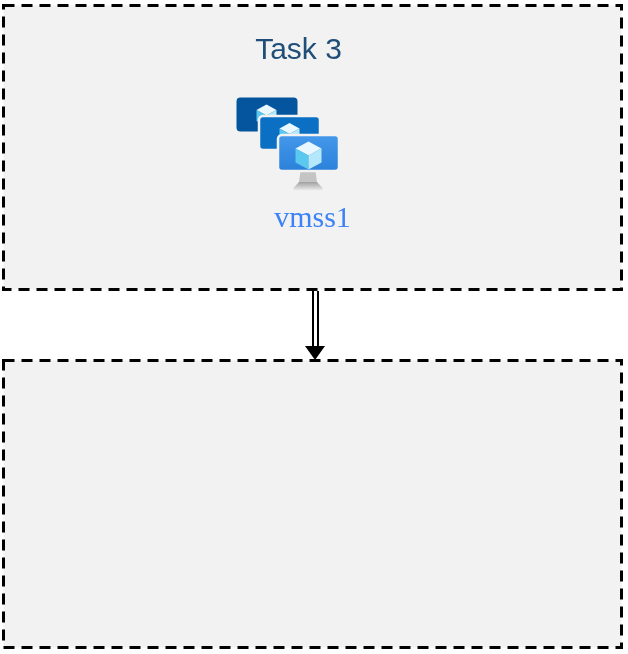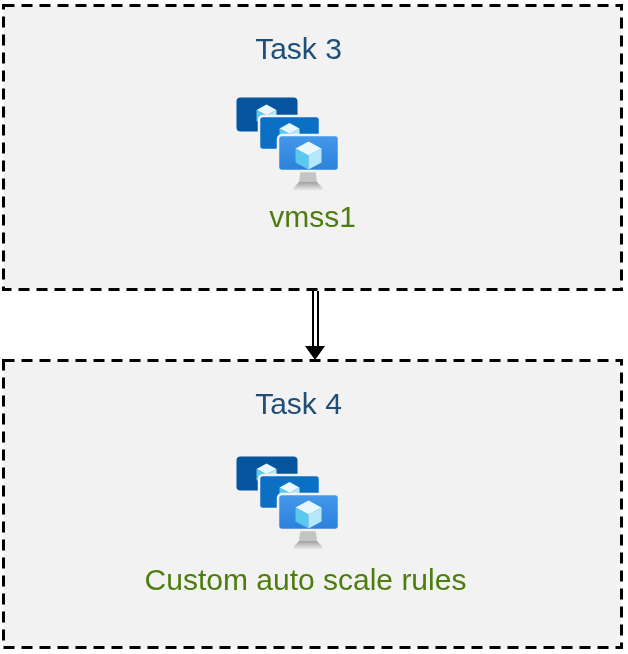--- a/index.html
+++ b/index.html
@@ -50,23 +50,24 @@
   }
   .icon-wrap {
     margin-top: 29px;
     width: 104px;
     height: 94px;
     transform: translateX(-25px);
   }
   .task-box-bottom .icon-wrap { margin-top: 33px; }
   .task-lines {
     margin-top: 8px;
-    color: #4d7c0f;
+    color: #3b82f6;
     font-size: 30px;
     line-height: 36px;
+    font-family: Liberation Serif, serif;
   }
   .task-box-bottom .task-lines { margin-top: 12px; transform: translateX(-7px); }
   .task-line { white-space: nowrap; }
   .connector {
     position: absolute;
     left: 305px;
     top: 291px;
     width: 20px;
     height: 69px;
     display: flex;
@@ -148,26 +149,15 @@
 
   <div class="connector">
     <div class="connector-shaft"></div>
     <div class="connector-head"></div>
   </div>
 
   <section class="task-box task-box-bottom">
     <svg class="box-border-svg" width="621" height="290">
       <rect x="1.5" y="1.5" width="618" height="287" fill="#f2f2f2" stroke="#000000" stroke-width="3" stroke-dasharray="11 7"></rect>
     </svg>
-    <div class="task-content">
-      <h2 class="task-title">Task 4</h2>
-      <div class="icon-wrap">
-        <svg width="104" height="94">
-            <use href="#vmss-icon"></use>
-          </svg>
-      </div>
-      <div class="task-lines">
-        <div class="task-line">Custom auto scale rules</div>
-      </div>
-    </div>
   </section>
 
 </div>
 
 </body></html>

